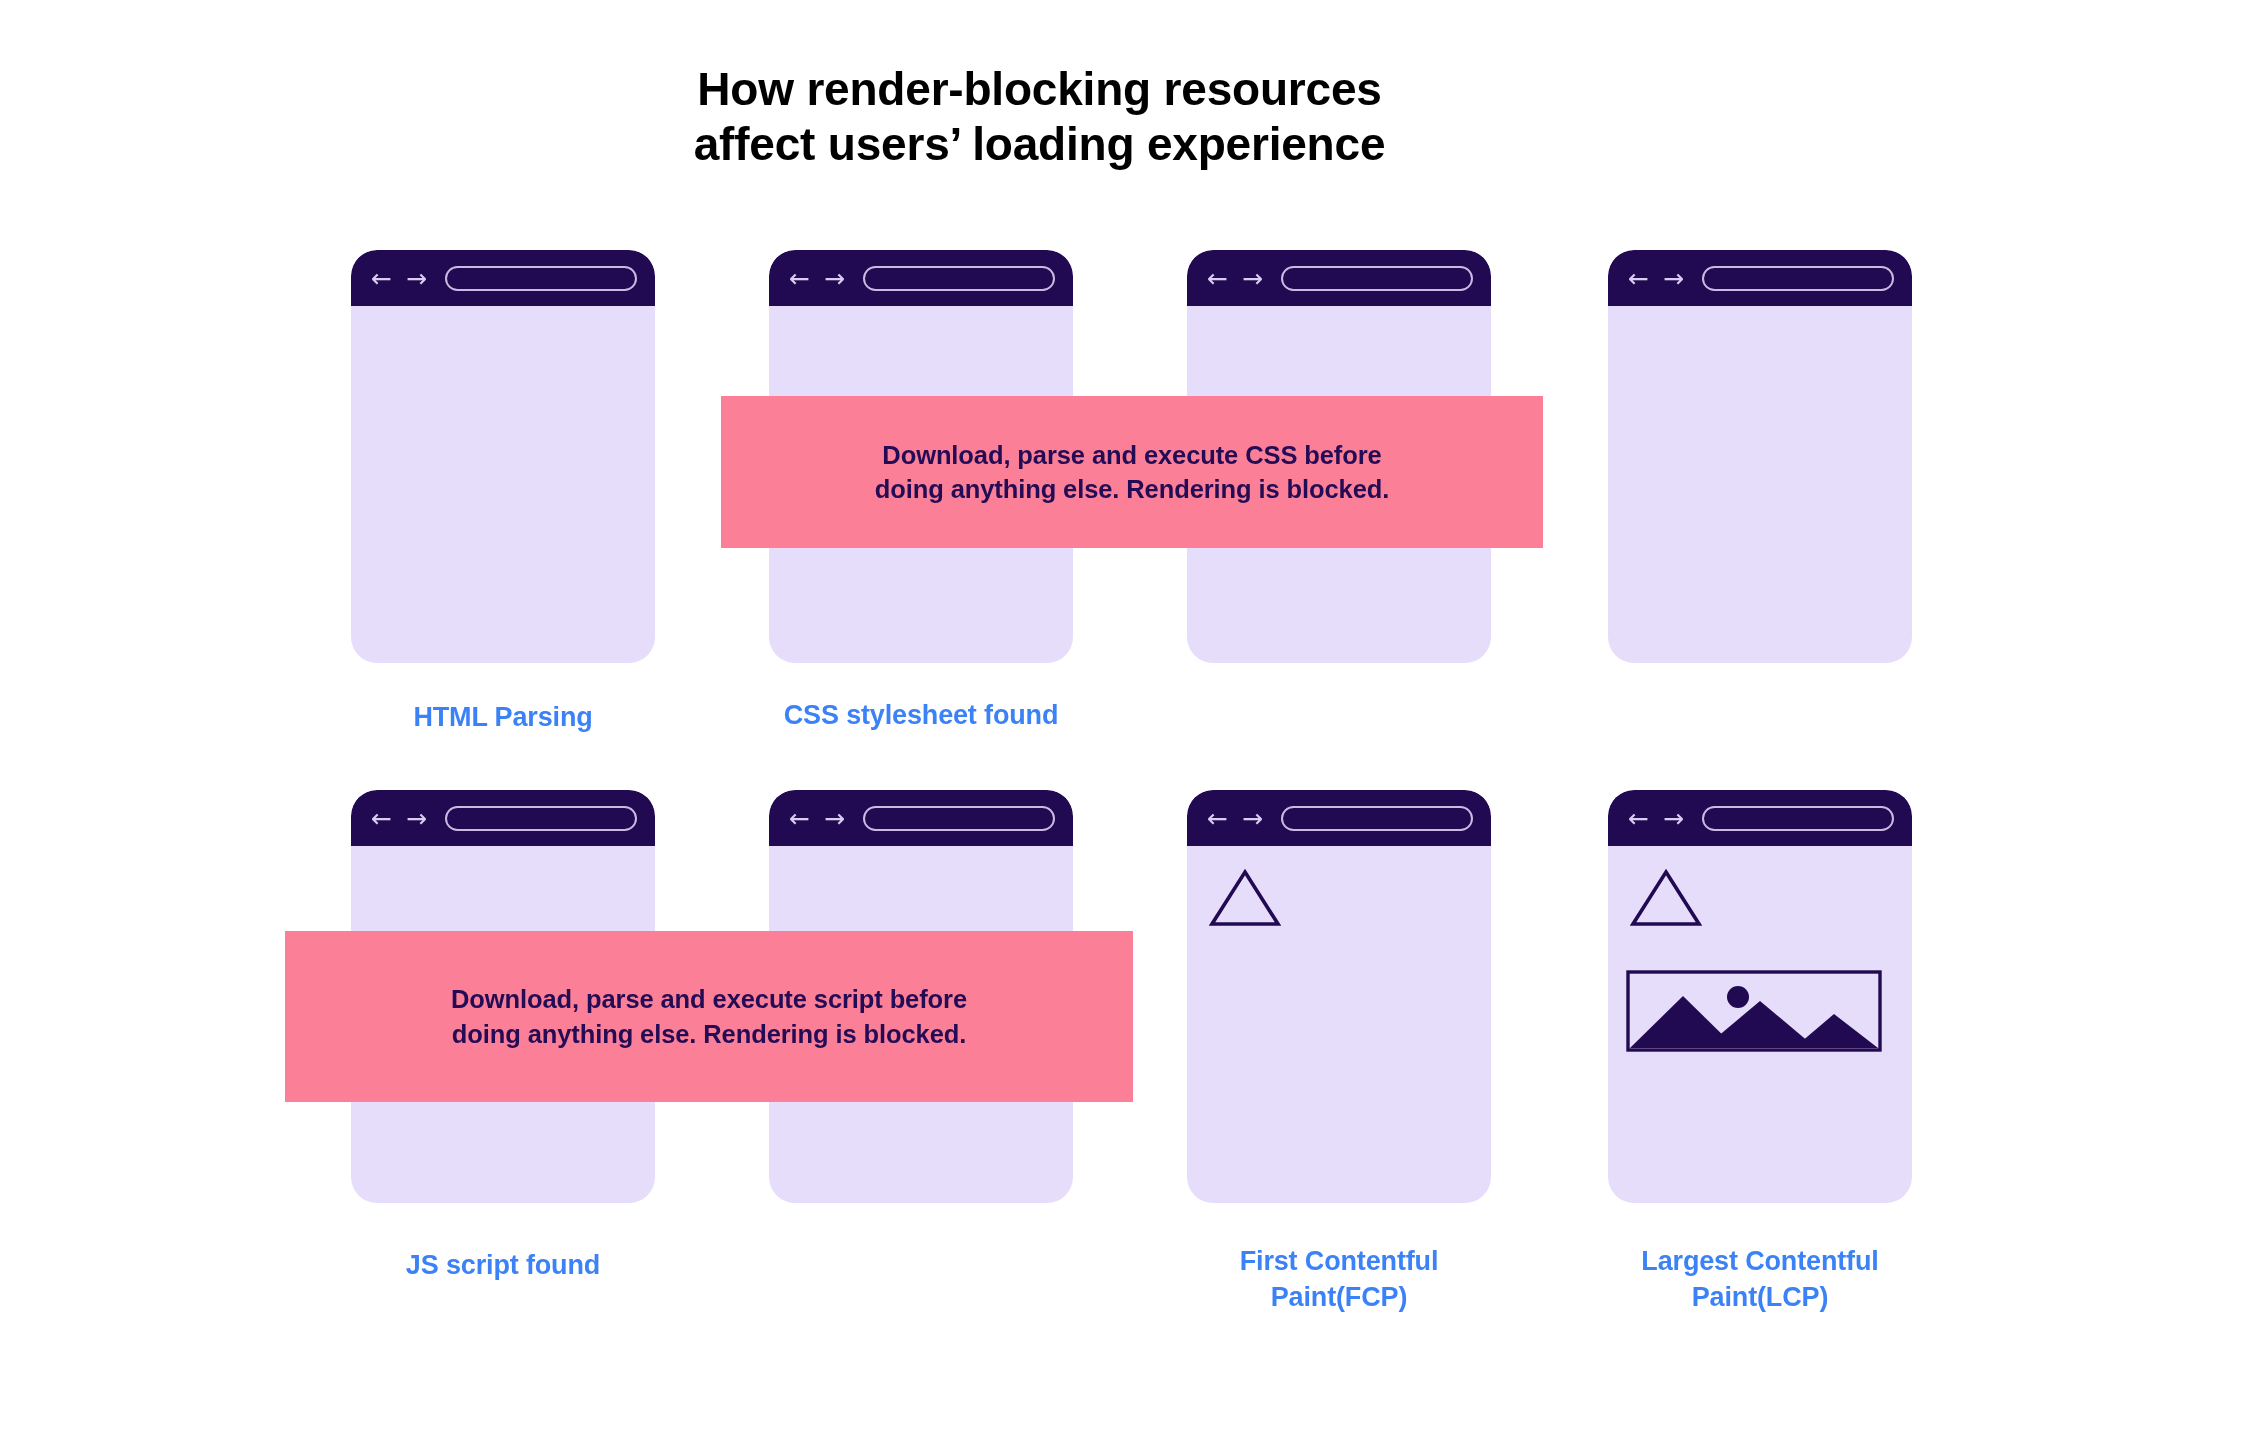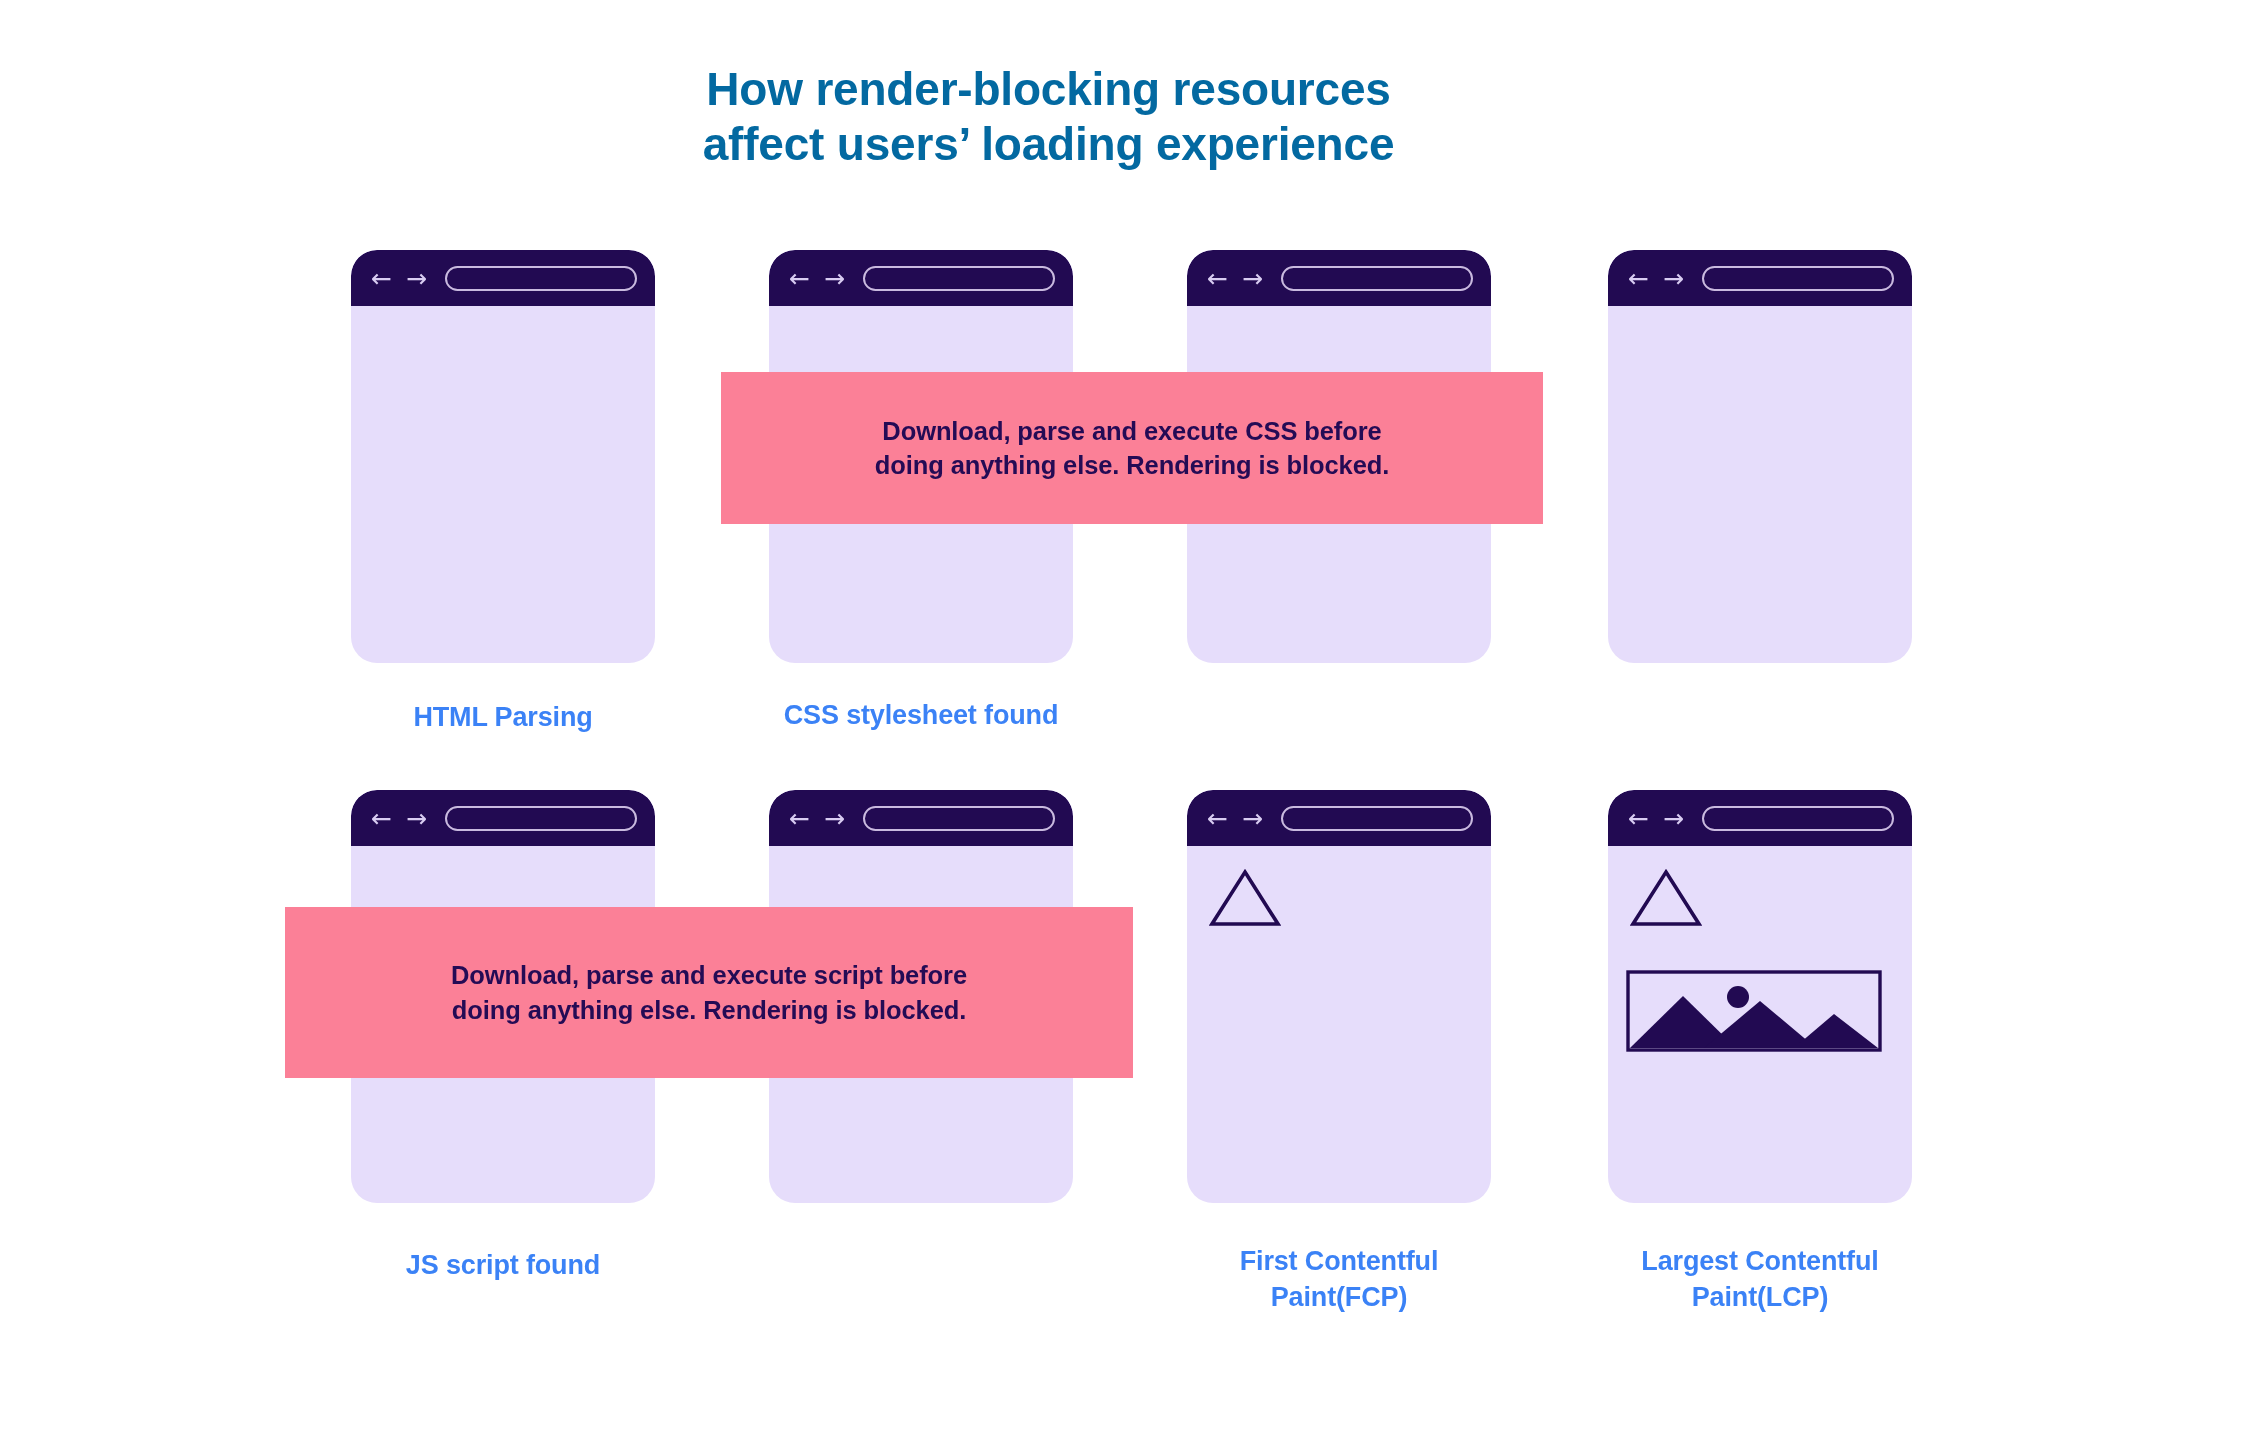--- a/index.html
+++ b/index.html
@@ -16,25 +16,25 @@
     position: relative;
     width: 2250px;
     height: 1434px;
     background: #ffffff;
     overflow: hidden;
   }
 
   
   .title {
     position: absolute;
-    left: 16px;
+    left: 7px;
     top: 62px;
     width: 2065px;
     text-align: center;
-    color: #0369a1;
+    color: #000000;
     font-size: 46px;
     line-height: 1.20;
     font-weight: 700;
     letter-spacing: -0.2px;
     white-space: pre-line;
   }
 
   
   .card {
     position: absolute;
@@ -108,20 +108,21 @@
     align-items: center;
     justify-content: center;
     text-align: center;
     font-size: 25.5px;
     line-height: 1.34;
     font-weight: 700;
     letter-spacing: -0.1px;
     white-space: pre-line;
     box-sizing: border-box;
     padding: 0 24px;
+    margin-top: 24px;
   }
 
   
   .caption {
     position: absolute;
     text-align: center;
     color: #3b82f6;
     font-size: 27px;
     line-height: 1.32;
     font-weight: 700;

